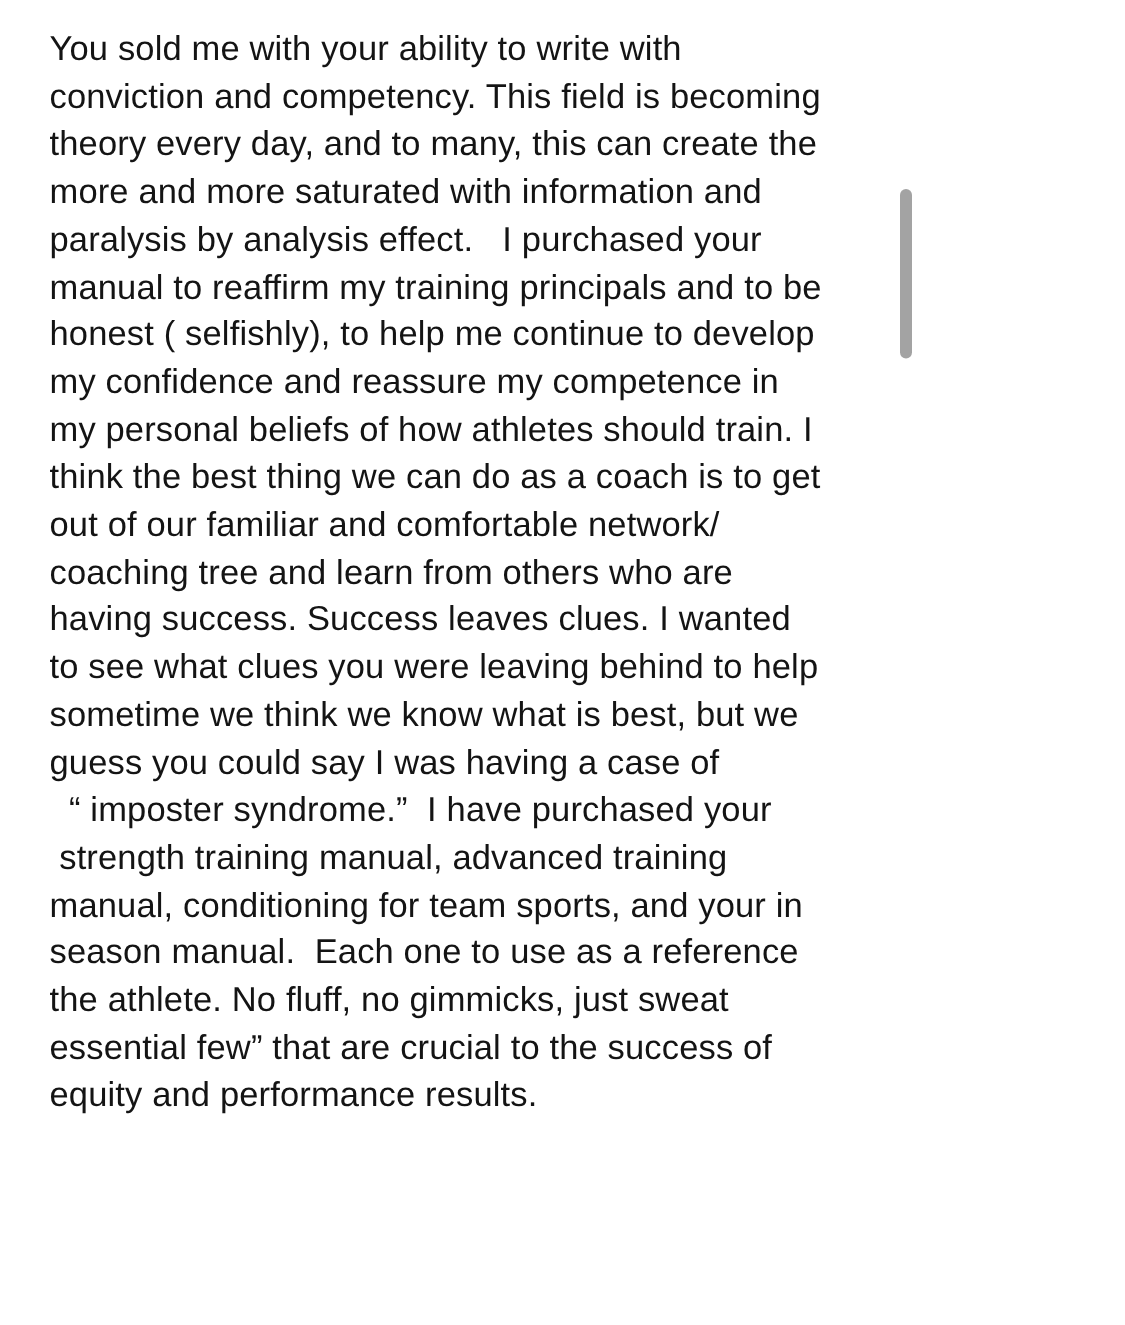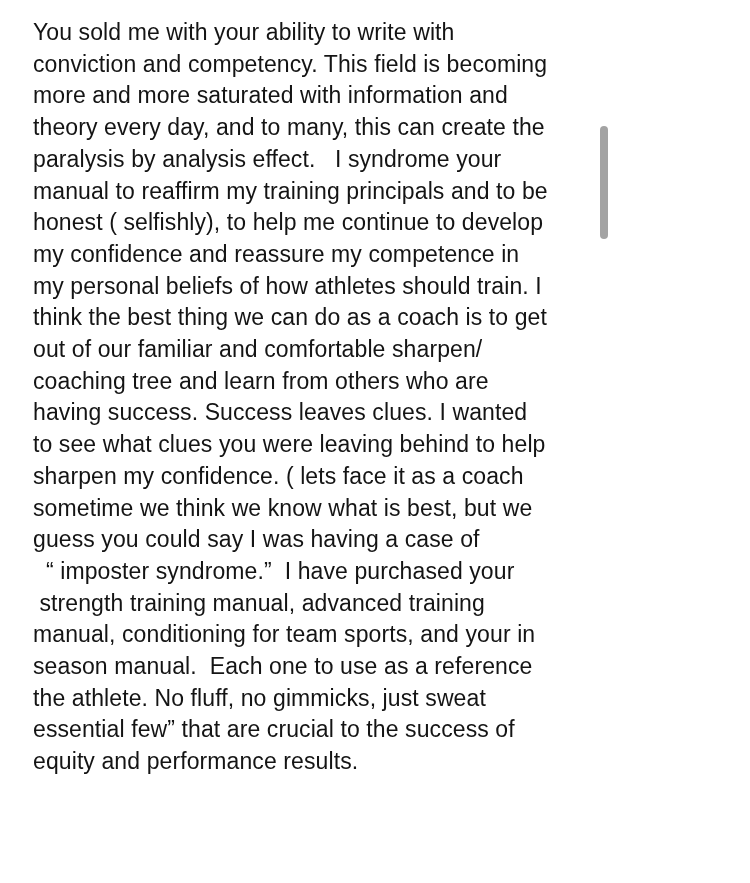--- a/index.html
+++ b/index.html
@@ -46,33 +46,32 @@
     background: linear-gradient(180deg, #f5f5f5 0%, #ffffff 90%);
   }
 </style>
 </head>
 <body style="background: rgb(255, 255, 255);">
 
 <div class="viewport">
   <div class="text-block" style="color: rgb(20, 20, 20);">
       <div class="text-line">You sold me with your ability to write with</div>
       <div class="text-line">conviction and competency. This field is becoming</div>
+      <div class="text-line">theory every day, and to many, this can create the</div>
       <div class="text-line">more and more saturated with information and</div>
-      <div class="text-line">theory every day, and to many, this can create the</div>
-      <div class="text-line">paralysis by analysis effect.   I syndrome your</div>
+      <div class="text-line">paralysis by analysis effect.   I purchased your</div>
       <div class="text-line">manual to reaffirm my training principals and to be</div>
       <div class="text-line">honest ( selfishly), to help me continue to develop</div>
       <div class="text-line">my confidence and reassure my competence in</div>
       <div class="text-line">my personal beliefs of how athletes should train. I</div>
       <div class="text-line">think the best thing we can do as a coach is to get</div>
-      <div class="text-line">out of our familiar and comfortable sharpen/</div>
+      <div class="text-line">out of our familiar and comfortable network/</div>
       <div class="text-line">coaching tree and learn from others who are</div>
       <div class="text-line">having success. Success leaves clues. I wanted</div>
       <div class="text-line">to see what clues you were leaving behind to help</div>
-      <div class="text-line">sharpen my confidence. ( lets face it as a coach</div>
       <div class="text-line">sometime we think we know what is best, but we</div>
       <div class="text-line">guess you could say I was having a case of</div>
       <div class="text-line">  “ imposter syndrome.”  I have purchased your</div>
       <div class="text-line"> strength training manual, advanced training</div>
       <div class="text-line">manual, conditioning for team sports, and your in</div>
       <div class="text-line">season manual.  Each one to use as a reference</div>
       <div class="text-line">the athlete. No fluff, no gimmicks, just sweat</div>
       <div class="text-line">essential few” that are crucial to the success of</div>
       <div class="text-line">equity and performance results.</div>
     </div>

